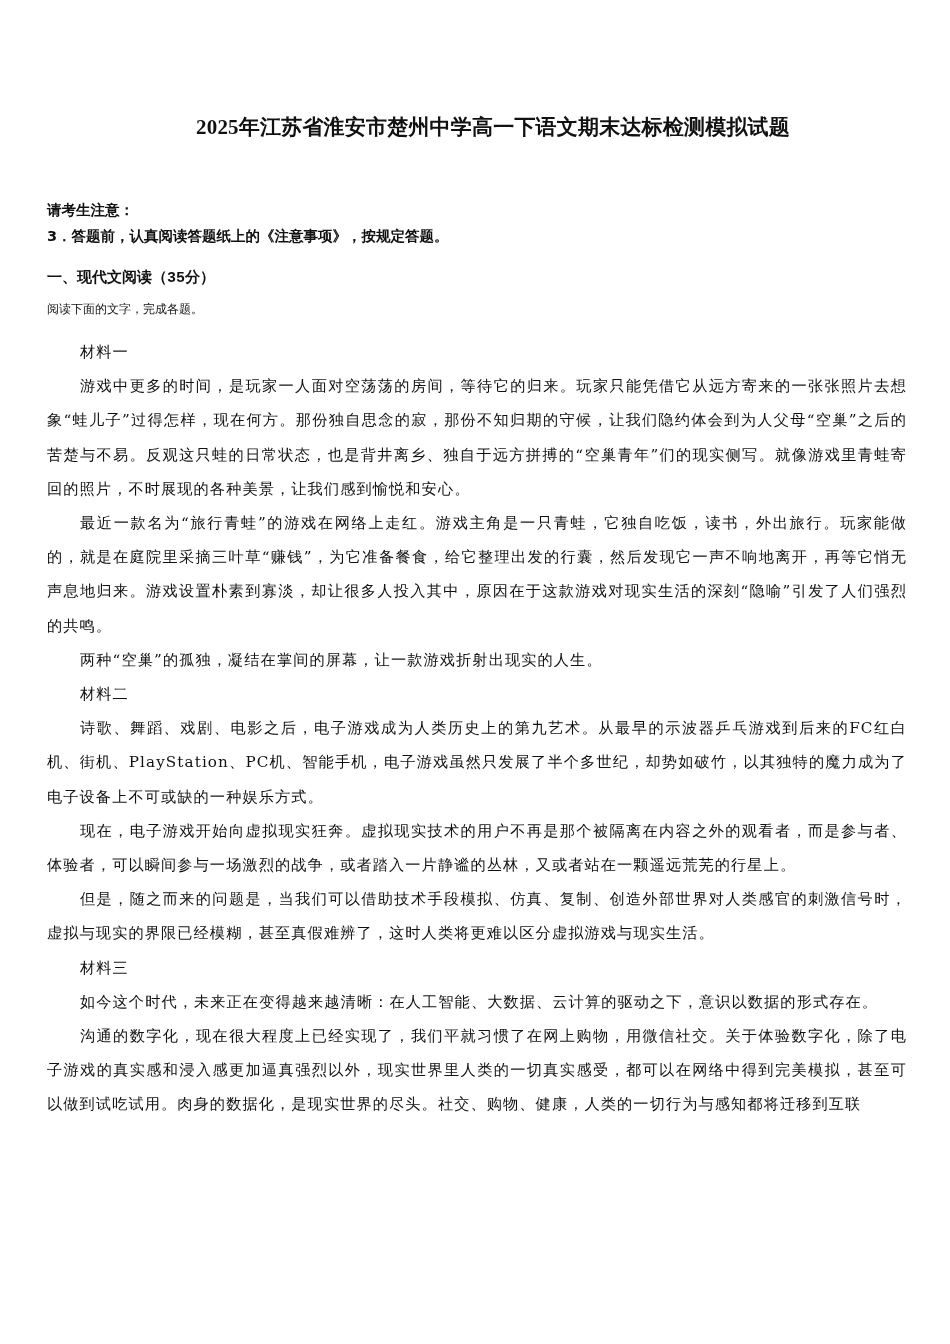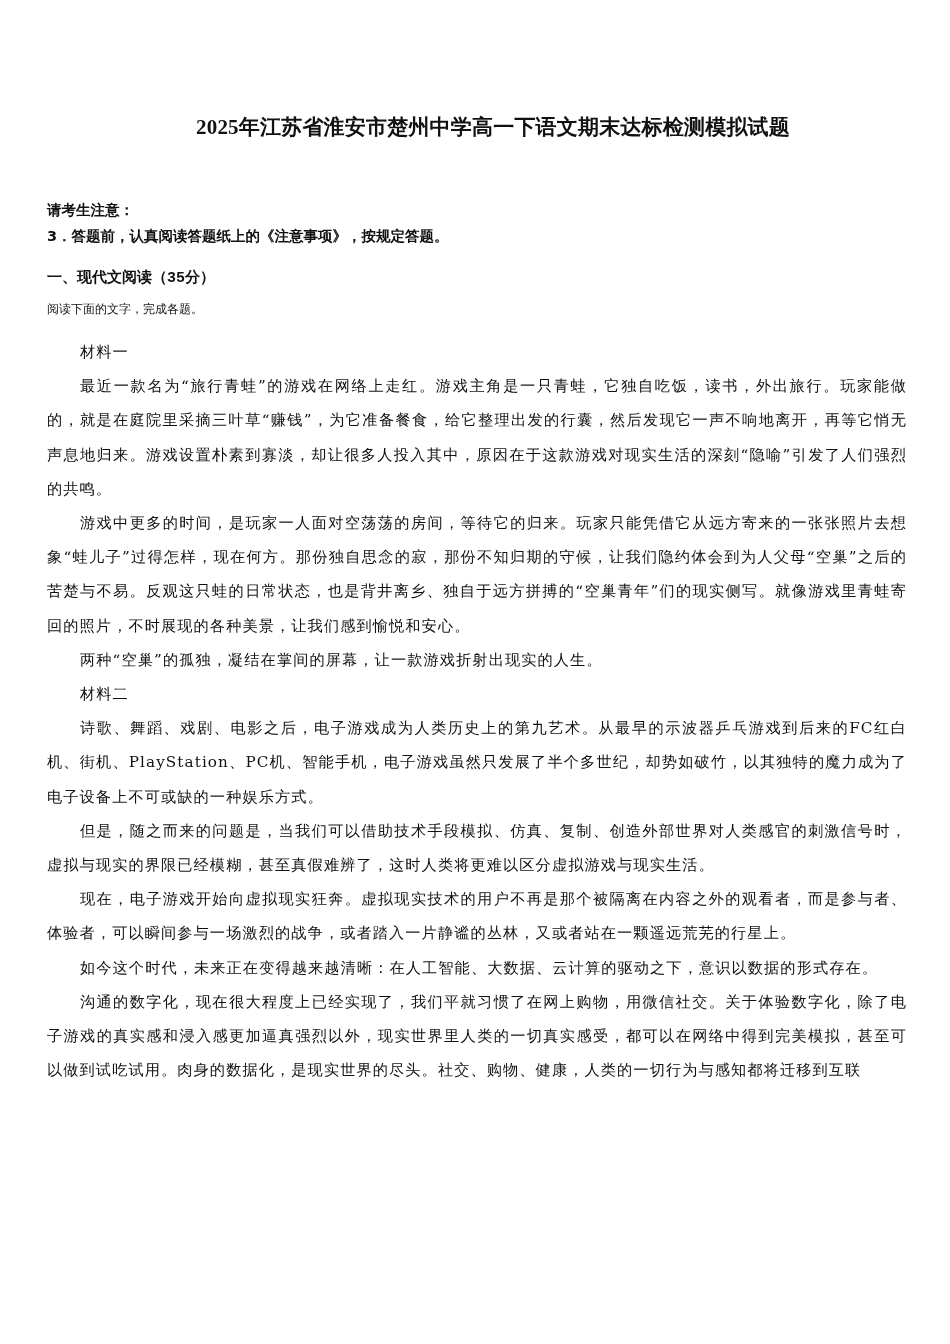--- a/index.html
+++ b/index.html
@@ -95,26 +95,27 @@
   <div class="notice">
     <div>请考生注意：</div>
     <div>3．答题前，认真阅读答题纸上的《注意事项》，按规定答题。</div>
   </div>
 
   <div class="section-heading">一、现代文阅读（35分）</div>
   <div class="instruction">阅读下面的文字，完成各题。</div>
 
   <div class="body">
     <p class="label">材料一</p>
+    <p>游戏中更多的时间，是玩家一人面对空荡荡的房间，等待它的归来。玩家只能凭借它从远方寄来的一张张照片去想象“蛙儿子”过得怎样，现在何方。那份独自思念的寂，那份不知归期的守候，让我们隐约体会到为人父母“空巢”之后的苦楚与不易。反观这只蛙的日常状态，也是背井离乡、独自于远方拼搏的“空巢青年”们的现实侧写。就像游戏里青蛙寄回的照片，不时展现的各种美景，让我们感到愉悦和安心。</p>
     <p>最近一款名为“旅行青蛙”的游戏在网络上走红。游戏主角是一只青蛙，它独自吃饭，读书，外出旅行。玩家能做的，就是在庭院里采摘三叶草“赚钱”，为它准备餐食，给它整理出发的行囊，然后发现它一声不响地离开，再等它悄无声息地归来。游戏设置朴素到寡淡，却让很多人投入其中，原因在于这款游戏对现实生活的深刻“隐喻”引发了人们强烈的共鸣。</p>
-    <p>游戏中更多的时间，是玩家一人面对空荡荡的房间，等待它的归来。玩家只能凭借它从远方寄来的一张张照片去想象“蛙儿子”过得怎样，现在何方。那份独自思念的寂，那份不知归期的守候，让我们隐约体会到为人父母“空巢”之后的苦楚与不易。反观这只蛙的日常状态，也是背井离乡、独自于远方拼搏的“空巢青年”们的现实侧写。就像游戏里青蛙寄回的照片，不时展现的各种美景，让我们感到愉悦和安心。</p>
     <p>两种“空巢”的孤独，凝结在掌间的屏幕，让一款游戏折射出现实的人生。</p>
 
     <p class="label">材料二</p>
     <p>诗歌、舞蹈、戏剧、电影之后，电子游戏成为人类历史上的第九艺术。从最早的示波器乒乓游戏到后来的FC红白机、街机、PlayStation、PC机、智能手机，电子游戏虽然只发展了半个多世纪，却势如破竹，以其独特的魔力成为了电子设备上不可或缺的一种娱乐方式。</p>
+    <p>现在，电子游戏开始向虚拟现实狂奔。虚拟现实技术的用户不再是那个被隔离在内容之外的观看者，而是参与者、体验者，可以瞬间参与一场激烈的战争，或者踏入一片静谧的丛林，又或者站在一颗遥远荒芜的行星上。</p>
     <p>但是，随之而来的问题是，当我们可以借助技术手段模拟、仿真、复制、创造外部世界对人类感官的刺激信号时，虚拟与现实的界限已经模糊，甚至真假难辨了，这时人类将更难以区分虚拟游戏与现实生活。</p>
-    <p>现在，电子游戏开始向虚拟现实狂奔。虚拟现实技术的用户不再是那个被隔离在内容之外的观看者，而是参与者、体验者，可以瞬间参与一场激烈的战争，或者踏入一片静谧的丛林，又或者站在一颗遥远荒芜的行星上。</p>
 
+    <p class="label">材料三</p>
     <p>如今这个时代，未来正在变得越来越清晰：在人工智能、大数据、云计算的驱动之下，意识以数据的形式存在。</p>
     <p>沟通的数字化，现在很大程度上已经实现了，我们平就习惯了在网上购物，用微信社交。关于体验数字化，除了电子游戏的真实感和浸入感更加逼真强烈以外，现实世界里人类的一切真实感受，都可以在网络中得到完美模拟，甚至可以做到试吃试用。肉身的数据化，是现实世界的尽头。社交、购物、健康，人类的一切行为与感知都将迁移到互联</p>
   </div>
 
 </div>
 
 </body></html>

